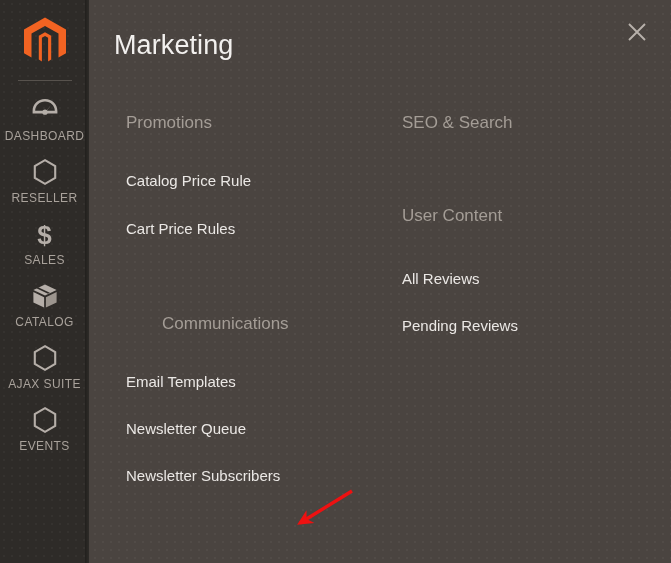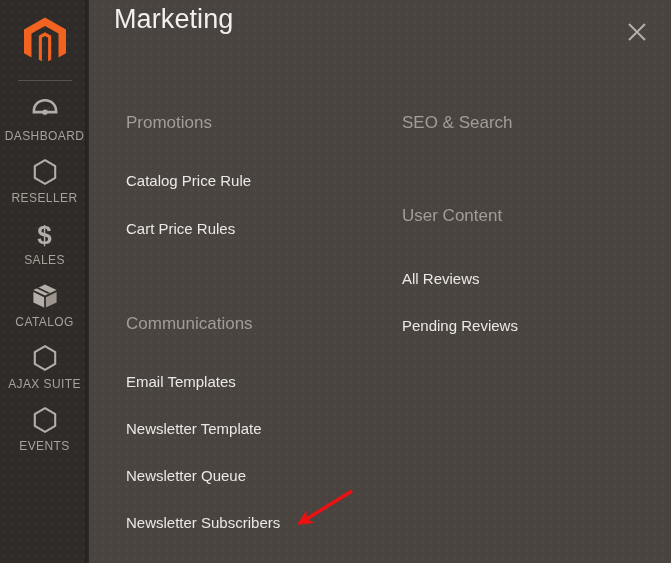--- a/index.html
+++ b/index.html
@@ -94,21 +94,21 @@
     background-color: #4a4440;
     background-image: radial-gradient(rgba(255,255,255,0.045) 0.7px, transparent 0.8px);
     background-size: 8px 8px;
     background-position: 2px 2px;
     overflow: hidden;
   }
 
   #panel-title {
     position: absolute;
     left: 25px;
-    top: 4px;
+    top: 30px;
     font-size: 27px;
     color: #f2f0ee;
     font-weight: normal;
     letter-spacing: 0.1px;
     white-space: nowrap;
   }
 
   #close-button {
     position: absolute;
     right: 16px;
@@ -155,21 +155,21 @@
     text-decoration: none;
     line-height: 1;
     white-space: nowrap;
     cursor: pointer;
   }
 
   
   .g1-title { margin-top: 16px; }
   .g1-i0 { margin-top: 42px; }
   .g1-i1 { margin-top: 33px; }
-  .g2-title { margin-top: 79px; }
+  .g2-title { margin-top: 79px; margin-left: 36px; }
   .g2-i0 { margin-top: 42px; }
   .g2-i1 { margin-top: 32px; }
   .g2-i2 { margin-top: 32px; }
   .g2-i3 { margin-top: 32px; }
 
   .h1-title { margin-top: 16px; }
   .h1-i0 { margin-top: 42px; }
   .h1-i1 { margin-top: 33px; }
   .h1-i2 { margin-top: 32px; }
   .h1-i3 { margin-top: 33px; }
@@ -296,23 +296,20 @@
           </ul>
         </div>
 
         <div class="group">
           <h2 class="group-title g2-title">Communications</h2>
           <ul class="group-list">
             <li>
               <a class="menu-link g2-i0">Email Templates</a>
             </li>
             <li>
-              <a class="menu-link g2-i1">Newsletter Template</a>
-            </li>
-            <li>
               <a class="menu-link g2-i2">Newsletter Queue</a>
             </li>
             <li>
               <a class="menu-link g2-i3">Newsletter Subscribers</a>
             </li>
           </ul>
         </div>
 
       </div>
 

